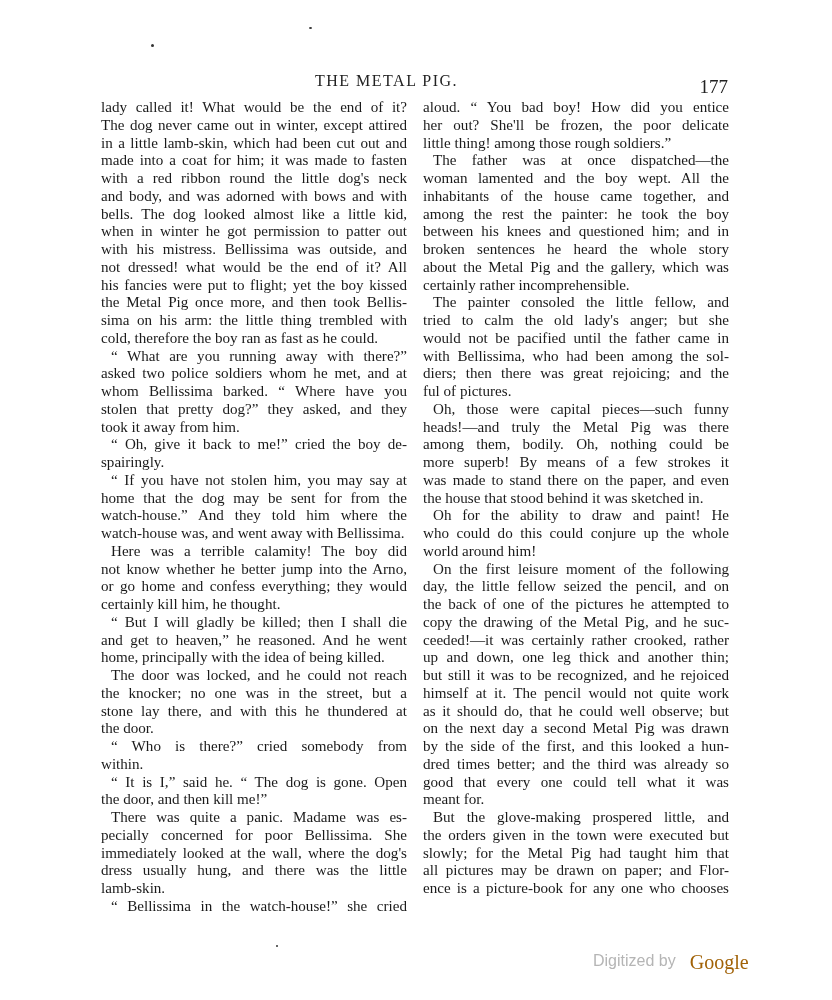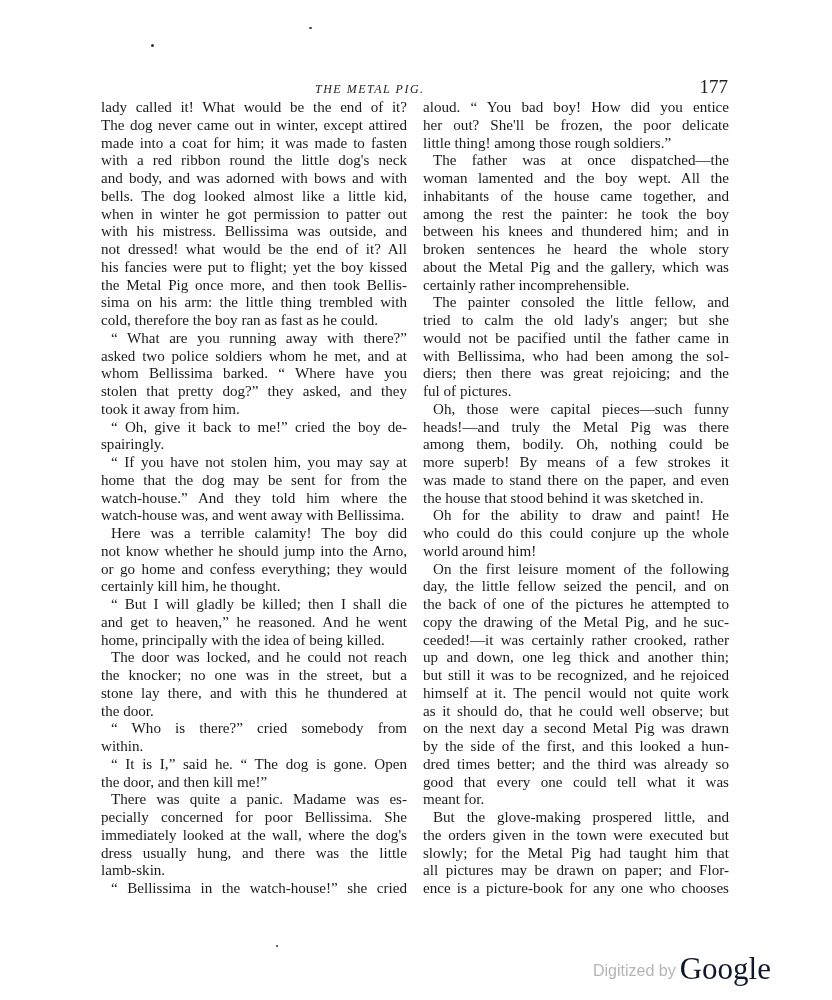--- a/index.html
+++ b/index.html
@@ -23,23 +23,22 @@
     .running-head {
       position: absolute;
       top: 66px;
       left: 100px;
       width: 630px;
       height: 22px;
     }
     .running-title {
       position: absolute;
       left: 215px;
-      top: 16px;
-      font-style: italic;
-      font-size: 12px;
+      top: 6px;
+      font-size: 16px;
       letter-spacing: 1.5px;
       color: #222;
     }
     .page-number {
       position: absolute;
       right: 2px;
       top: 10px;
       font-size: 19px;
       color: #222;
     }
@@ -73,41 +72,42 @@
       color: #b5b5b5;
       white-space: nowrap;
     }
     .footer-watermark .small {
       font-family: Liberation Sans, sans-serif;
       font-size: 16px;
       vertical-align: 3px;
     }
     .footer-watermark .big {
       font-family: "Liberation Serif", "DejaVu Serif", serif;
-      font-size: 31px;
-      color: #0f172a;
+      font-size: 20px;
+      color: #a16207;
       letter-spacing: 0px;
-      margin-left: 0;
+      margin-left: 10px;
     }
   </style>
 </head>
 <body>
 
 <div class="speck" style="left:151px;top:44px;width:3px;height:3px;"></div>
 <div class="speck" style="left:309px;top:27px;width:3px;height:2px;"></div>
 <div class="speck" style="left:276px;top:945px;width:2px;height:2px;"></div>
 
 <header class="running-head">
   <span class="running-title">THE METAL PIG.</span>
   <span class="page-number">177</span>
 </header>
 
 <div class="column col-left" id="col-left">
     <span class="line">lady called it!  What would be the end of it?</span>
     <span class="line">The dog never came out in winter, except attired</span>
+    <span class="line">in a little lamb-skin, which had been cut out and</span>
     <span class="line">made into a coat for him;  it was made to fasten</span>
     <span class="line">with a red ribbon round the little dog's neck</span>
     <span class="line">and body, and was adorned with bows and with</span>
     <span class="line">bells.  The dog looked almost like a little kid,</span>
     <span class="line">when in winter he got permission to patter out</span>
     <span class="line">with his mistress.  Bellissima was outside, and</span>
     <span class="line">not dressed!  what would be the end of it?  All</span>
     <span class="line">his fancies were put to flight;  yet the boy kissed</span>
     <span class="line">the Metal Pig once more, and then took Bellis-</span>
     <span class="line">sima on his arm:  the little thing trembled with</span>
@@ -117,21 +117,21 @@
     <span class="line">whom Bellissima barked.  “ Where have you</span>
     <span class="line">stolen that pretty dog?”  they asked, and they</span>
     <span class="line last">took it away from him.</span>
     <span class="line indent">“ Oh, give it back to me!”  cried the boy de-</span>
     <span class="line last">spairingly.</span>
     <span class="line indent">“ If you have not stolen him, you may say at</span>
     <span class="line">home that the dog may be sent for from the</span>
     <span class="line">watch-house.”  And they told him where the</span>
     <span class="line last">watch-house was, and went away with Bellissima.</span>
     <span class="line indent">Here was a terrible calamity!  The boy did</span>
-    <span class="line">not know whether he should jump into the Arno,</span>
+    <span class="line">not know whether he better jump into the Arno,</span>
     <span class="line">or go home and confess everything;  they would</span>
     <span class="line last">certainly kill him, he thought.</span>
     <span class="line indent">“ But I will gladly be killed;  then I shall die</span>
     <span class="line">and get to heaven,” he reasoned.  And he went</span>
     <span class="line last">home, principally with the idea of being killed.</span>
     <span class="line indent">The door was locked, and he could not reach</span>
     <span class="line">the knocker;  no one was in the street, but a</span>
     <span class="line">stone lay there, and with this he thundered at</span>
     <span class="line last">the door.</span>
     <span class="line indent">“ Who is there?”  cried somebody from</span>
@@ -146,21 +146,21 @@
     <span class="line indent">“ Bellissima in the watch-house!”  she cried</span>
   </div>
 <div class="column col-right" id="col-right">
     <span class="line">aloud.  “ You bad boy!  How did you entice</span>
     <span class="line">her out?  She'll be frozen, the poor delicate</span>
     <span class="line last">little thing!  among those rough soldiers.”</span>
     <span class="line indent">The father was at once dispatched—the</span>
     <span class="line">woman lamented and the boy wept.  All the</span>
     <span class="line">inhabitants of the house came together, and</span>
     <span class="line">among the rest the painter:  he took the boy</span>
-    <span class="line">between his knees and thundered him;  and in</span>
+    <span class="line">between his knees and questioned him;  and in</span>
     <span class="line">broken sentences he heard the whole story</span>
     <span class="line">about the Metal Pig and the gallery, which was</span>
     <span class="line last">certainly rather incomprehensible.</span>
     <span class="line indent">The painter consoled the little fellow, and</span>
     <span class="line">tried to calm the old lady's anger;  but she</span>
     <span class="line">would not be pacified until the father came in</span>
     <span class="line">with Bellissima, who had been among the sol-</span>
     <span class="line">diers;  then there was great rejoicing;  and the</span>
     <span class="line last">ful of pictures.</span>
     <span class="line indent">Oh, those were capital pieces—such funny</span>

